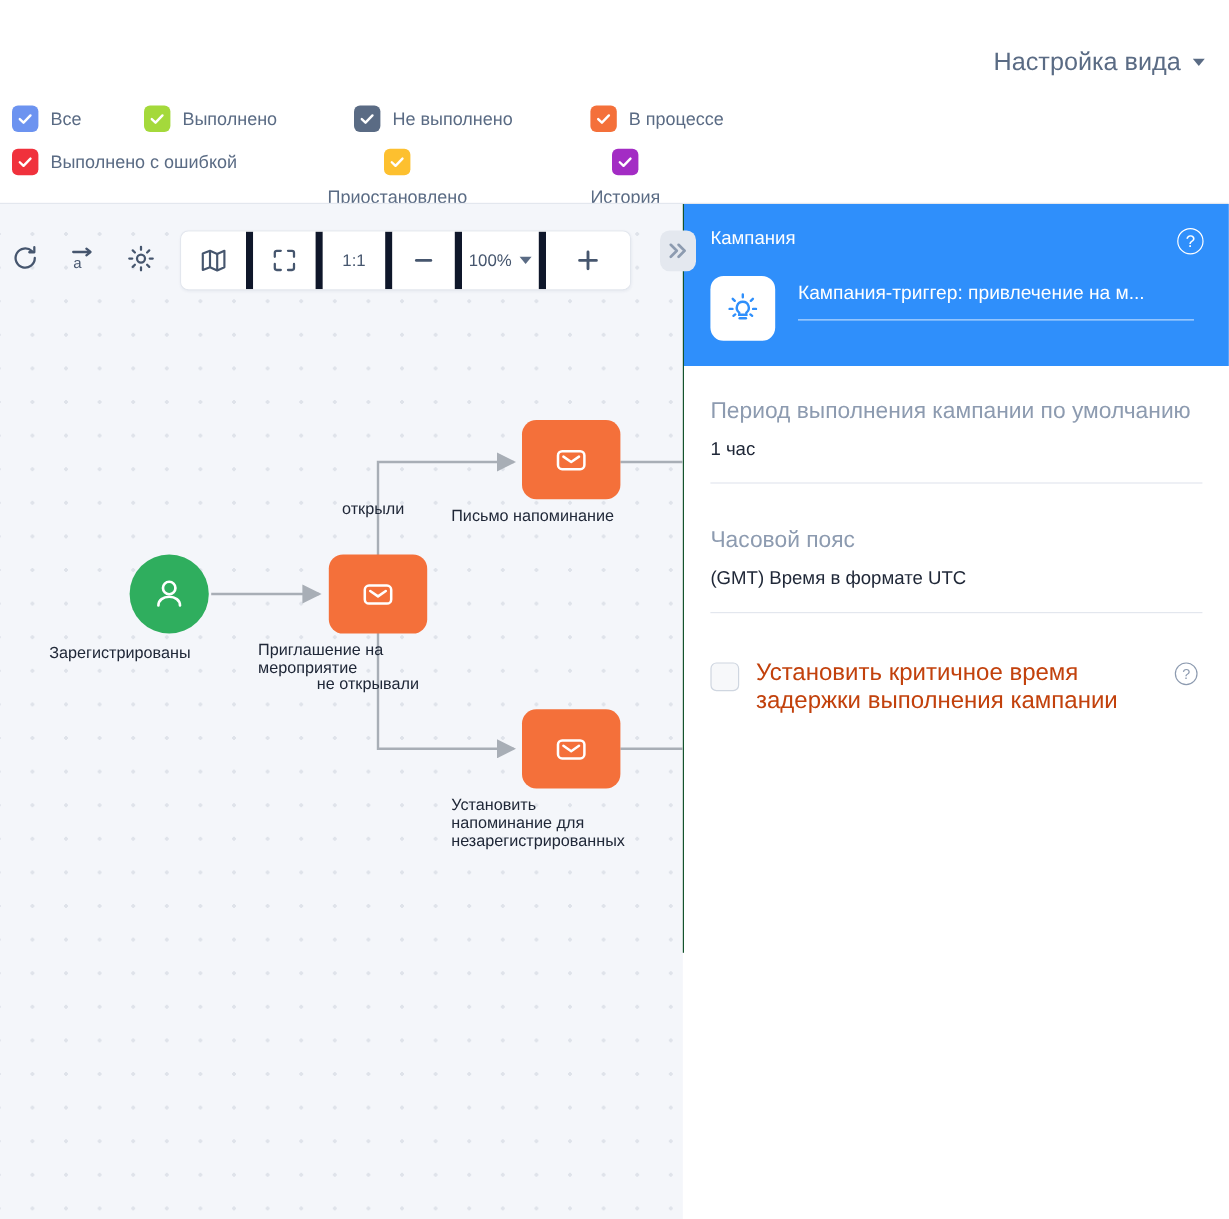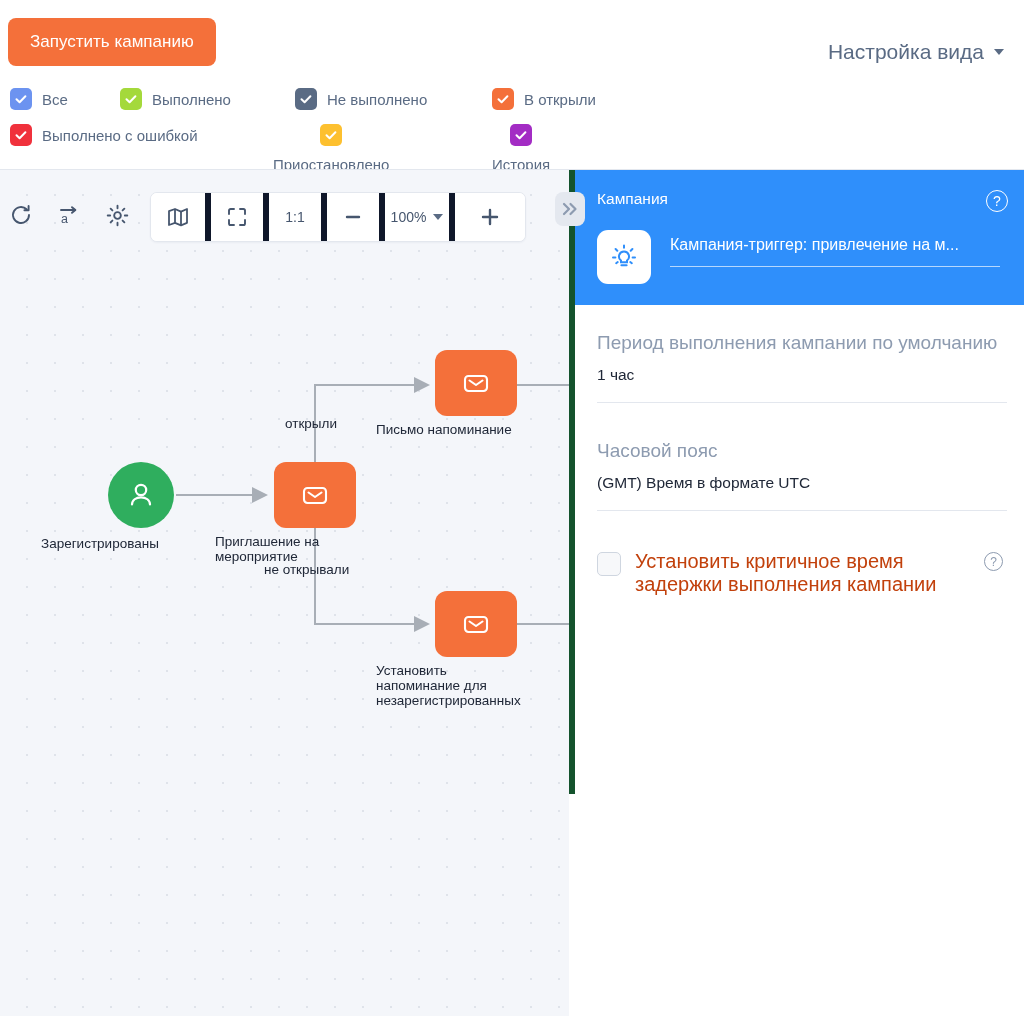--- a/index.html
+++ b/index.html
@@ -115,21 +115,21 @@
   .edge-label {
     position: absolute; font-size: 13.5px; color: #202838;
     white-space: nowrap;
   }
   svg.wires { position: absolute; left: 0; top: 0; width: 569px; height: 846px; }
 
   
   .panel {
     position: absolute; left: 569px; top: 170px;
     width: 455px; height: 624px;
-    background: #ffffff; border-left: 6px solid #14532d;
+    background: #ffffff; border-left: 1px solid #14532d;
   }
   .panel-head {
     position: absolute; left: 0; top: 0; width: 455px; height: 135px;
     background: #2f8ffb; color: #fff;
   }
   .panel-title {
     position: absolute; left: 22px; top: 20px;
     font-size: 15.5px; color: #ffffff;
   }
   .help-circle {
@@ -180,21 +180,20 @@
   .panel-scrollbar {
     position: absolute; right: 0; top: 0; width: 8px; height: 846px;
   }
 </style>
 </head>
 <body>
 
 <div id="app">
 
   <div class="topbar">
-    <button class="run-btn">Запустить кампанию</button>
 
     <div class="view-settings">
       <span>Настройка вида</span>
       <span class="caret-down"></span>
     </div>
 
     <div class="filters">
       <div class="filter-row">
         <div class="filter-item" style="left:0px;top:4px;">
           <span class="cb" style="background:#6c93f0">
@@ -219,21 +218,21 @@
               </svg>
           </span>
           <span class="filter-label">Не выполнено</span>
         </div>
         <div class="filter-item" style="left:482px;top:4px;">
           <span class="cb" style="background:#f4703a">
             <svg width="14" height="14" viewBox="0 0 14 14">
                 <path d="M2.5 7.2 L5.6 10.2 L11.4 4.2" fill="none" stroke="#fff" stroke-width="2" stroke-linecap="round" stroke-linejoin="round"></path>
               </svg>
           </span>
-          <span class="filter-label">В открыли</span>
+          <span class="filter-label">В процессе</span>
         </div>
       </div>
 
       <div class="filter-row">
         <div class="filter-item" style="left:0px;top:4px;">
           <span class="cb" style="background:#f0313c">
             <svg width="14" height="14" viewBox="0 0 14 14">
                 <path d="M2.5 7.2 L5.6 10.2 L11.4 4.2" fill="none" stroke="#fff" stroke-width="2" stroke-linecap="round" stroke-linejoin="round"></path>
               </svg>
           </span>

